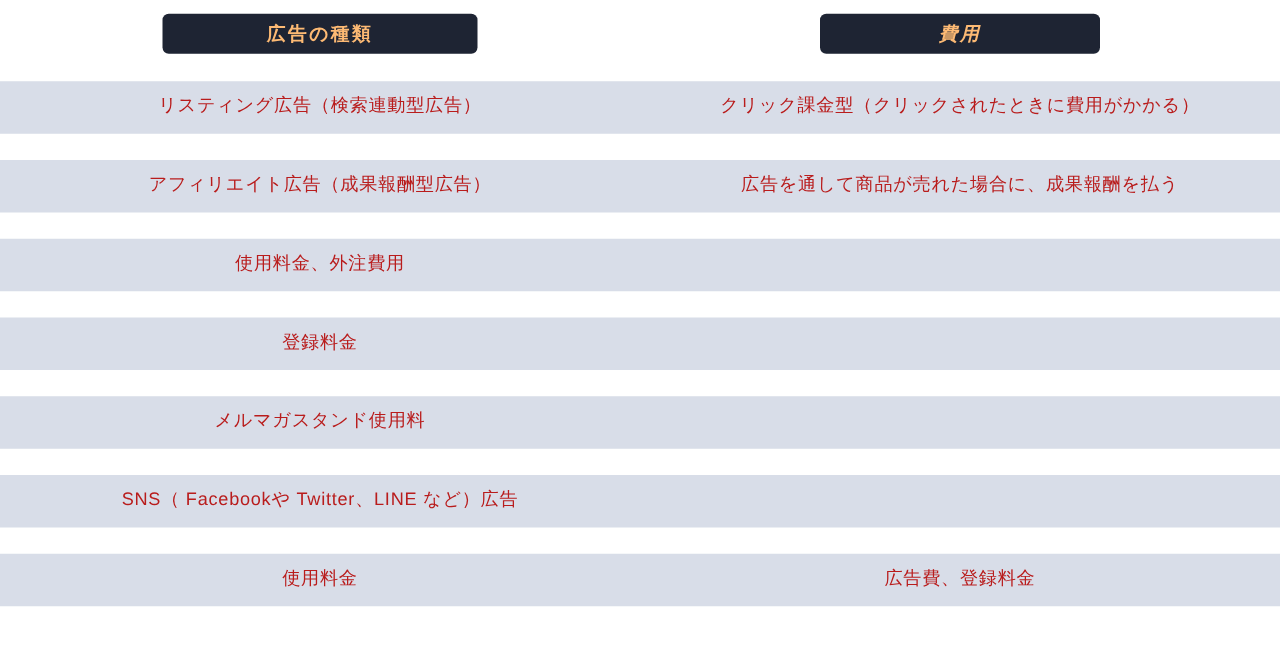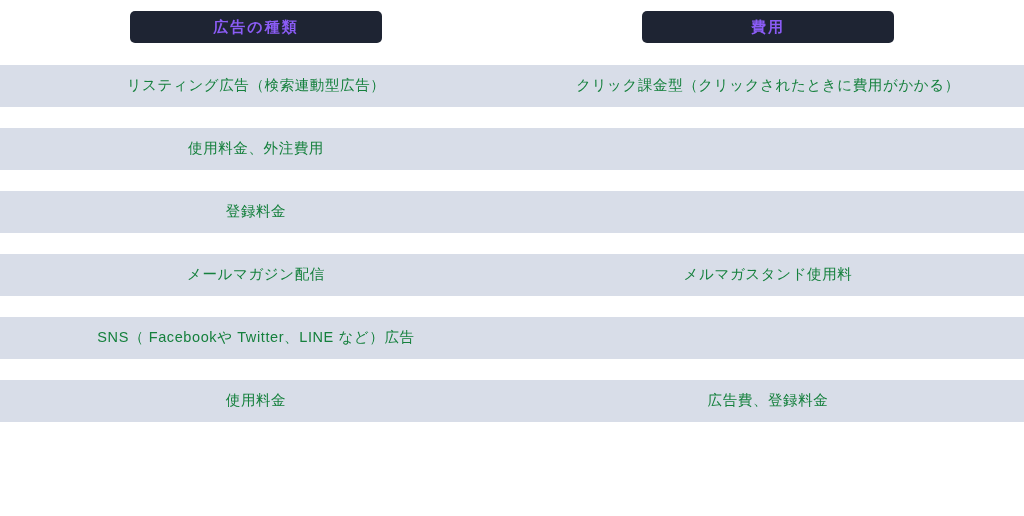--- a/index.html
+++ b/index.html
@@ -29,57 +29,57 @@
     box-sizing: border-box;
   }
   .header-cell {
     box-sizing: border-box;
     display: flex;
     align-items: center;
     justify-content: center;
     height: 32px;
     background: #1e2433;
     border-radius: 5px;
-    color: #8b5cf6;
+    color: #fdba74;
     font-size: 15px;
     font-weight: 700;
     letter-spacing: 2px;
   }
   .header-left-wrap {
     width: 512px;
     display: flex;
     justify-content: center;
   }
   .header-right-wrap {
     width: 512px;
     display: flex;
     justify-content: center;
   }
   .header-cell.left { width: 252px; }
-  .header-cell.right { width: 252px; }
+  .header-cell.right { width: 224px; font-style: italic; }
 
   
   .rows {
     margin-top: 22px;
   }
   .row {
     display: flex;
     height: 42px;
     margin-bottom: 21px;
     background: #d8dde8;
   }
   .cell {
     box-sizing: border-box;
     width: 512px;
     display: flex;
     align-items: center;
     justify-content: center;
     font-size: 14.5px;
     letter-spacing: 0.6px;
-    color: #15803d;
+    color: #b91c1c;
     text-align: center;
     line-height: 1.2;
   }
   .cell.kind {
     padding: 0 16px;
   }
   .cell.cost {
     padding: 0 16px;
   }
 </style>
@@ -97,31 +97,34 @@
     </div>
   </div>
 
   <div class="rows">
 
     <div class="row">
       <div class="cell kind">リスティング広告（検索連動型広告）</div>
       <div class="cell cost">クリック課金型（クリックされたときに費用がかかる）</div>
     </div>
 
+    <div class="row">
+      <div class="cell kind">アフィリエイト広告（成果報酬型広告）</div>
+      <div class="cell cost">広告を通して商品が売れた場合に、成果報酬を払う</div>
+    </div>
 
     <div class="row">
       <div class="cell cost">使用料金、外注費用</div>
     </div>
 
     <div class="row">
       <div class="cell cost">登録料金</div>
     </div>
 
     <div class="row">
-      <div class="cell kind">メールマガジン配信</div>
       <div class="cell cost">メルマガスタンド使用料</div>
     </div>
 
     <div class="row">
       <div class="cell kind">SNS（ Facebookや Twitter、LINE など）広告</div>
     </div>
 
     <div class="row">
       <div class="cell kind">使用料金</div>
       <div class="cell cost">広告費、登録料金</div>

